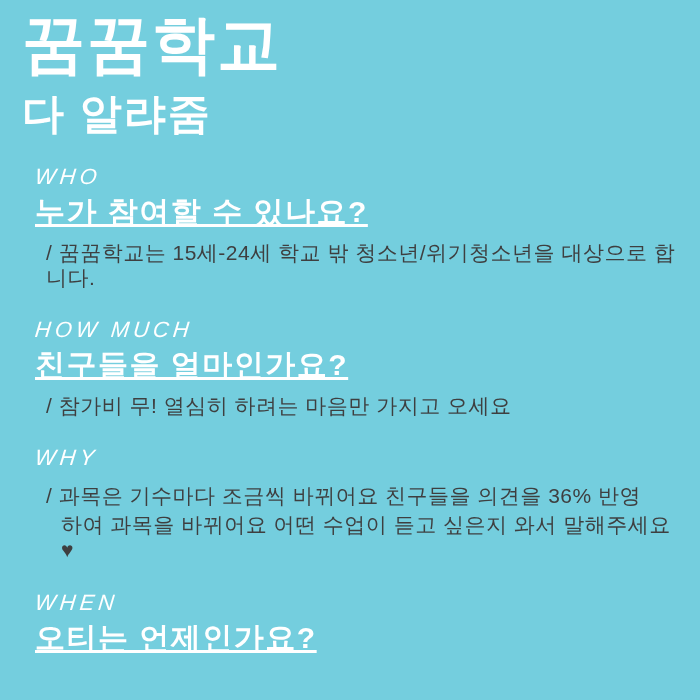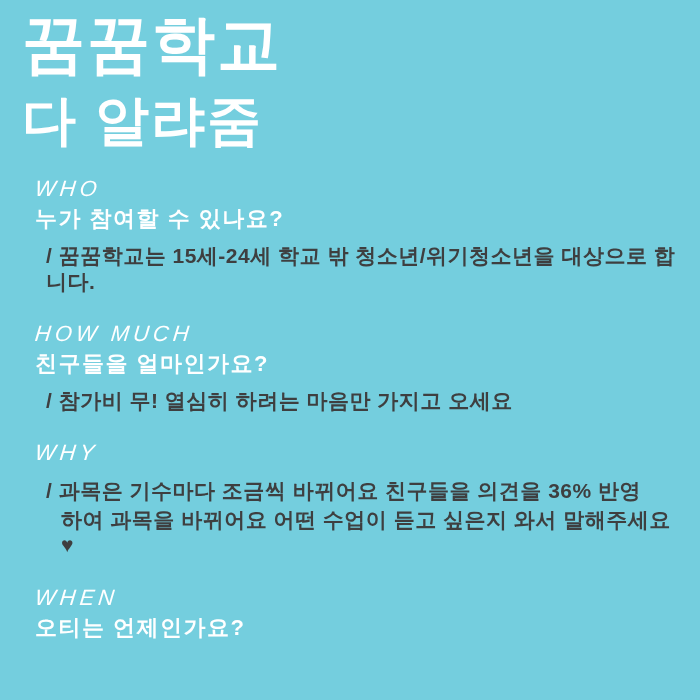--- a/index.html
+++ b/index.html
@@ -22,51 +22,52 @@
     margin: 0;
     color: #ffffff;
     font-size: 63px;
     font-weight: 900;
     letter-spacing: 2px;
     line-height: 1.15;
   }
   .subtitle {
     margin: 12px 0 4px 0;
     color: #ffffff;
-    font-size: 54px;
+    font-size: 42px;
     font-weight: 900;
     letter-spacing: 2px;
     line-height: 1.05;
   }
   .section {
     margin-top: 27px;
   }
   .eyebrow {
     display: inline-block;
     margin: 0 0 0 13px;
     color: #ffffff;
     font-size: 22px;
     font-weight: 400;
     font-style: italic;
     letter-spacing: 4px;
     transform: skewX(-6deg);
   }
   .heading {
     margin: 5px 0 0 13px;
     color: #ffffff;
-    font-size: 22px;
+    font-size: 30px;
     font-weight: 800;
     letter-spacing: 1.5px;
     line-height: 1.1;
+    text-decoration: underline;
   }
   .body-line {
     margin: 12px 0 0 24px;
     color: #3e3f40;
     font-size: 21px;
-    font-weight: 700;
+    font-weight: 400;
     letter-spacing: 0.5px;
     line-height: 1.2;
   }
   .body-line.cont {
     margin-top: 4px;
     margin-left: 39px;
   }
 </style>
 </head>
 <body style="background: rgb(116, 206, 222);">

